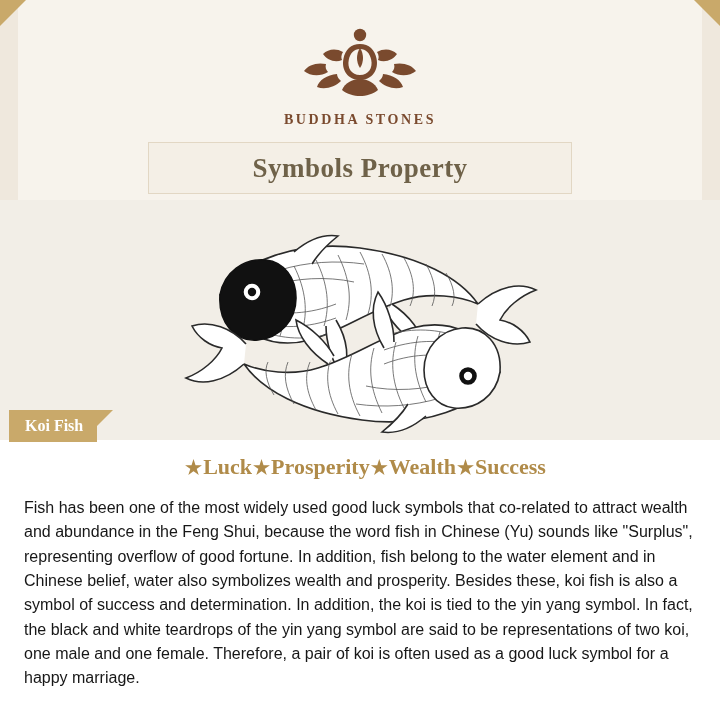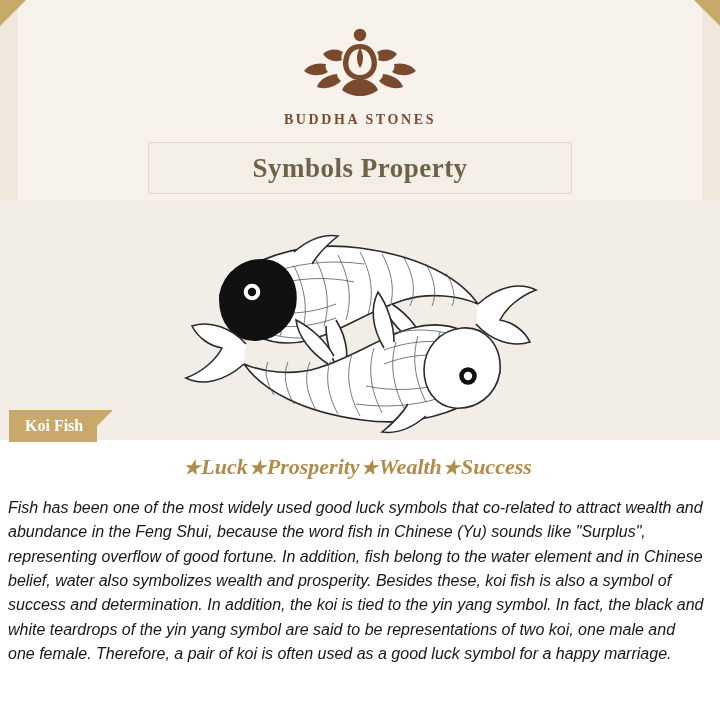--- a/index.html
+++ b/index.html
@@ -137,23 +137,22 @@
 
   
   .text-panel {
     position: absolute;
     left: 0;
     right: 0;
     top: 440px;
     bottom: 0;
     z-index: 5;
     background: #ffffff;
-    padding: 14px 14px 0 8px;
+    padding: 14px 14px 0 24px;
     box-sizing: border-box;
-    font-style: italic;
   }
   .keywords {
     text-align: center;
     font-family: "Liberation Serif", serif;
     font-weight: bold;
     font-size: 22px;
     color: #b08b49;
     margin-bottom: 8px;
     white-space: nowrap;
   }

